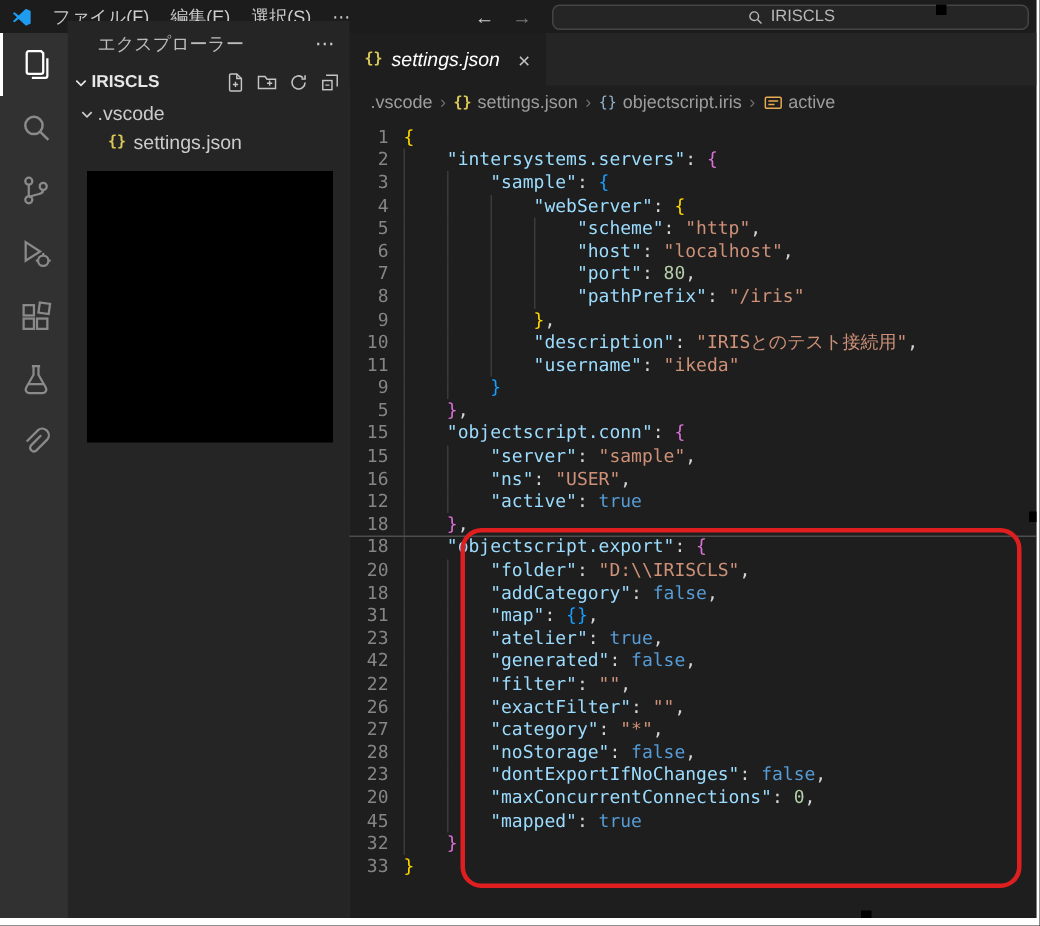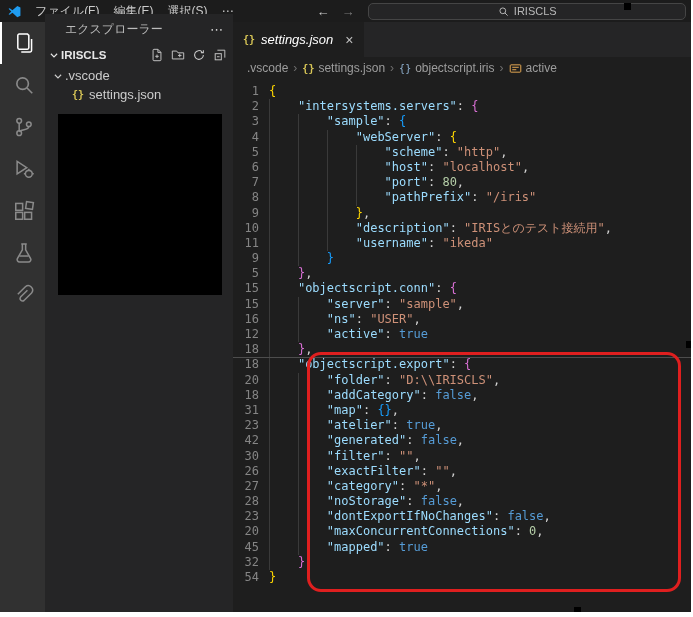--- a/index.html
+++ b/index.html
@@ -251,29 +251,29 @@
         <div class="code-line"><i class="guide" style="left: calc(0ch + 36px);"></i><i class="guide" style="left: calc(4ch + 36px);"></i><span class="ln">15</span><span class="tk-pn">        </span><span class="tk-key">"server"</span><span class="tk-pn">: </span><span class="tk-str">"sample"</span><span class="tk-pn">,</span></div>
         <div class="code-line"><i class="guide" style="left: calc(0ch + 36px);"></i><i class="guide" style="left: calc(4ch + 36px);"></i><span class="ln">16</span><span class="tk-pn">        </span><span class="tk-key">"ns"</span><span class="tk-pn">: </span><span class="tk-str">"USER"</span><span class="tk-pn">,</span></div>
         <div class="code-line"><i class="guide" style="left: calc(0ch + 36px);"></i><i class="guide" style="left: calc(4ch + 36px);"></i><span class="ln">12</span><span class="tk-pn">        </span><span class="tk-key">"active"</span><span class="tk-pn">: </span><span class="tk-kw">true</span></div>
         <div class="code-line"><i class="guide" style="left: calc(0ch + 36px);"></i><span class="ln">18</span><span class="tk-pn">    </span><span class="tk-b2">}</span><span class="tk-pn">,</span></div>
         <div class="code-line"><i class="guide" style="left: calc(0ch + 36px);"></i><span class="ln">18</span><span class="tk-pn">    </span><span class="tk-key">"objectscript.export"</span><span class="tk-pn">: </span><span class="tk-b2">{</span></div>
         <div class="code-line"><i class="guide" style="left: calc(0ch + 36px);"></i><i class="guide" style="left: calc(4ch + 36px);"></i><span class="ln">20</span><span class="tk-pn">        </span><span class="tk-key">"folder"</span><span class="tk-pn">: </span><span class="tk-str">"D:\\IRISCLS"</span><span class="tk-pn">,</span></div>
         <div class="code-line"><i class="guide" style="left: calc(0ch + 36px);"></i><i class="guide" style="left: calc(4ch + 36px);"></i><span class="ln">18</span><span class="tk-pn">        </span><span class="tk-key">"addCategory"</span><span class="tk-pn">: </span><span class="tk-kw">false</span><span class="tk-pn">,</span></div>
         <div class="code-line"><i class="guide" style="left: calc(0ch + 36px);"></i><i class="guide" style="left: calc(4ch + 36px);"></i><span class="ln">31</span><span class="tk-pn">        </span><span class="tk-key">"map"</span><span class="tk-pn">: </span><span class="tk-b3">{}</span><span class="tk-pn">,</span></div>
         <div class="code-line"><i class="guide" style="left: calc(0ch + 36px);"></i><i class="guide" style="left: calc(4ch + 36px);"></i><span class="ln">23</span><span class="tk-pn">        </span><span class="tk-key">"atelier"</span><span class="tk-pn">: </span><span class="tk-kw">true</span><span class="tk-pn">,</span></div>
         <div class="code-line"><i class="guide" style="left: calc(0ch + 36px);"></i><i class="guide" style="left: calc(4ch + 36px);"></i><span class="ln">42</span><span class="tk-pn">        </span><span class="tk-key">"generated"</span><span class="tk-pn">: </span><span class="tk-kw">false</span><span class="tk-pn">,</span></div>
-        <div class="code-line"><i class="guide" style="left: calc(0ch + 36px);"></i><i class="guide" style="left: calc(4ch + 36px);"></i><span class="ln">30</span><span class="tk-pn">        </span><span class="tk-key">"filter"</span><span class="tk-pn">: </span><span class="tk-str">""</span><span class="tk-pn">,</span></div>
+        <div class="code-line"><i class="guide" style="left: calc(0ch + 36px);"></i><i class="guide" style="left: calc(4ch + 36px);"></i><span class="ln">22</span><span class="tk-pn">        </span><span class="tk-key">"filter"</span><span class="tk-pn">: </span><span class="tk-str">""</span><span class="tk-pn">,</span></div>
         <div class="code-line"><i class="guide" style="left: calc(0ch + 36px);"></i><i class="guide" style="left: calc(4ch + 36px);"></i><span class="ln">26</span><span class="tk-pn">        </span><span class="tk-key">"exactFilter"</span><span class="tk-pn">: </span><span class="tk-str">""</span><span class="tk-pn">,</span></div>
         <div class="code-line"><i class="guide" style="left: calc(0ch + 36px);"></i><i class="guide" style="left: calc(4ch + 36px);"></i><span class="ln">27</span><span class="tk-pn">        </span><span class="tk-key">"category"</span><span class="tk-pn">: </span><span class="tk-str">"*"</span><span class="tk-pn">,</span></div>
         <div class="code-line"><i class="guide" style="left: calc(0ch + 36px);"></i><i class="guide" style="left: calc(4ch + 36px);"></i><span class="ln">28</span><span class="tk-pn">        </span><span class="tk-key">"noStorage"</span><span class="tk-pn">: </span><span class="tk-kw">false</span><span class="tk-pn">,</span></div>
         <div class="code-line"><i class="guide" style="left: calc(0ch + 36px);"></i><i class="guide" style="left: calc(4ch + 36px);"></i><span class="ln">23</span><span class="tk-pn">        </span><span class="tk-key">"dontExportIfNoChanges"</span><span class="tk-pn">: </span><span class="tk-kw">false</span><span class="tk-pn">,</span></div>
         <div class="code-line"><i class="guide" style="left: calc(0ch + 36px);"></i><i class="guide" style="left: calc(4ch + 36px);"></i><span class="ln">20</span><span class="tk-pn">        </span><span class="tk-key">"maxConcurrentConnections"</span><span class="tk-pn">: </span><span class="tk-num">0</span><span class="tk-pn">,</span></div>
         <div class="code-line"><i class="guide" style="left: calc(0ch + 36px);"></i><i class="guide" style="left: calc(4ch + 36px);"></i><span class="ln">45</span><span class="tk-pn">        </span><span class="tk-key">"mapped"</span><span class="tk-pn">: </span><span class="tk-kw">true</span></div>
         <div class="code-line"><i class="guide" style="left: calc(0ch + 36px);"></i><span class="ln">32</span><span class="tk-pn">    </span><span class="tk-b2">}</span></div>
-        <div class="code-line"><span class="ln">54</span><span class="tk-b1">}</span></div>
+        <div class="code-line"><span class="ln">33</span><span class="tk-b1">}</span></div>
       </div>
   </div>
 
   <div class="editor-rule"></div>
   <div class="annotation"></div>
   <div class="dot" style="left:624px;top:3px;"></div>
   <div class="dot" style="left:574px;top:607px;"></div>
   <div class="dot" style="left:686px;top:341px;"></div>
 
 </div>

